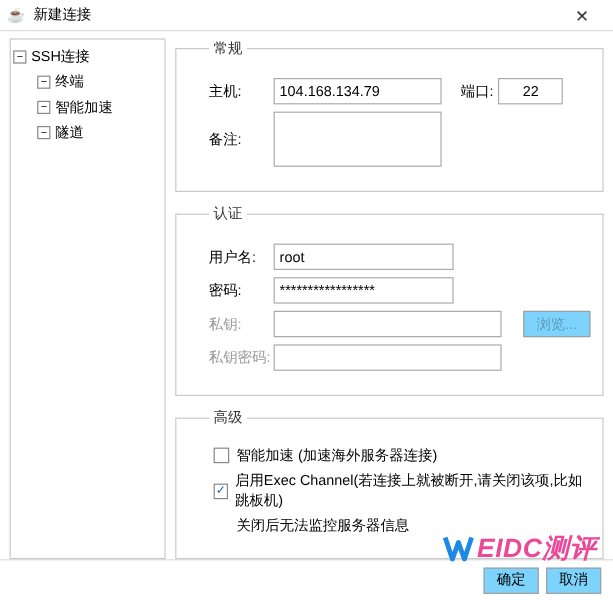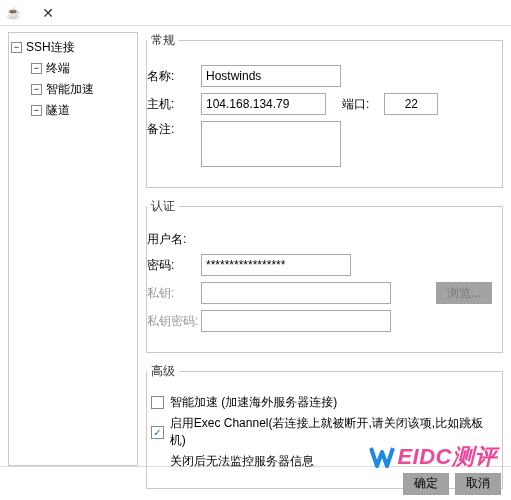--- a/index.html
+++ b/index.html
@@ -64,21 +64,21 @@
   .tree-line { margin-left: 6px; }
   .tree-label {}
   .main {
     flex: 1;
     display: flex;
     flex-direction: column;
     gap: 10px;
   }
   fieldset {
     border: 1px solid #c9c9c9;
-    padding: 10px 10px 14px 0;
+    padding: 10px 10px 14px 27px;
     margin: 0;
   }
   legend { padding: 0 4px; color: #333; }
   .row {
     display: flex;
     align-items: center;
     margin: 6px 0;
   }
   .row .lbl {
     width: 54px;
@@ -91,21 +91,21 @@
     font-size: 12px;
     padding: 2px 4px;
     background: #fff;
   }
   input.txt { height: 22px; }
   select.sel { height: 22px; width: 150px; }
   textarea.txt { resize: none; }
   .row .gap { width: 16px; }
   .btn {
     border: 1px solid #a0a0a0;
-    background: #a3a3a3;
+    background: #7dd3fc;
     height: 22px;
     padding: 0 10px;
     font-size: 12px;
     cursor: pointer;
   }
   .checkbox {
     width: 13px; height: 13px;
     border: 1px solid #888;
     display: inline-flex; align-items: center; justify-content: center;
     margin-right: 6px;
@@ -135,20 +135,21 @@
     pointer-events: none;
     display: flex; align-items: center;
   }
   .watermark svg { margin-right: 2px; }
 </style>
 </head>
 <body>
 
 <div class="titlebar">
   <span class="icon">☕</span>
+  <span class="title">新建连接</span>
   <div class="close">
     <span>✕</span>
   </div>
 </div>
 
 <div class="content">
 
   <div class="sidebar">
     <div class="tree-root">
       <span class="toggle">−</span>
@@ -168,40 +169,37 @@
         <span class="tree-label">隧道</span>
       </div>
     </div>
   </div>
 
   <div class="main">
 
     <fieldset>
       <legend>常规</legend>
       <div class="row">
-        <span class="lbl">名称:</span>
-        <input class="txt" style="width: 140px;" value="Hostwinds">
-      </div>
-      <div class="row">
         <span class="lbl">主机:</span>
-        <input class="txt" style="width: 125px;" value="104.168.134.79">
+        <input class="txt" style="width: 140px;" value="104.168.134.79">
         <span class="gap"></span>
-        <span style="margin-right:15px;">端口:</span>
+        <span style="margin-right:4px;">端口:</span>
         <input class="txt" style="width: 54px; text-align: center;" value="22">
       </div>
-      <div class="row" style="align-items:flex-start">
+      <div class="row" style="align-items:center">
         <span class="lbl">备注:</span>
         <textarea class="txt" style="width: 140px; height: 46px;"></textarea>
       </div>
     </fieldset>
 
     <fieldset>
       <legend>认证</legend>
       <div class="row">
         <span class="lbl">用户名:</span>
+        <input class="txt" style="width: 150px;" value="root">
       </div>
       <div class="row">
         <span class="lbl">密码:</span>
         <input class="txt" style="width: 150px;" value="*****************">
       </div>
       <div class="row">
         <span class="lbl disabled">私钥:</span>
         <input class="txt" style="width: 190px;" disabled="" value="">
         <span style="flex:1"></span>
         <button class="btn" disabled="">浏览...</button>

